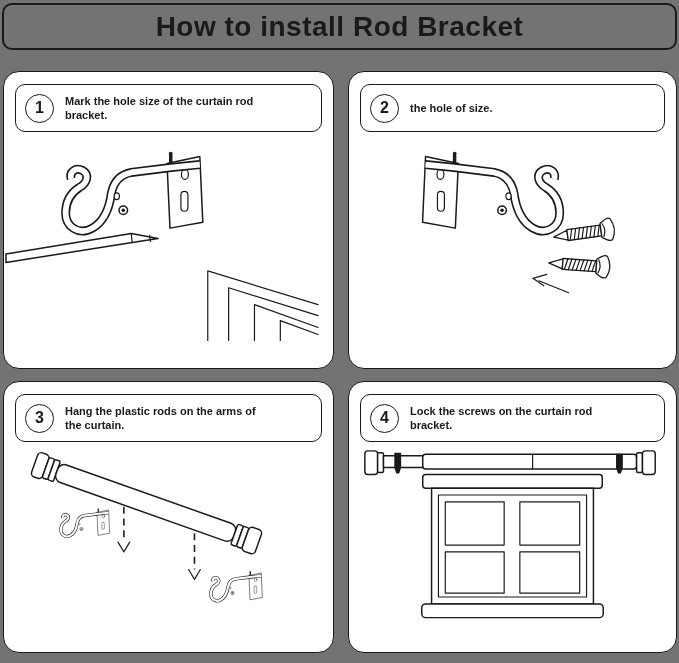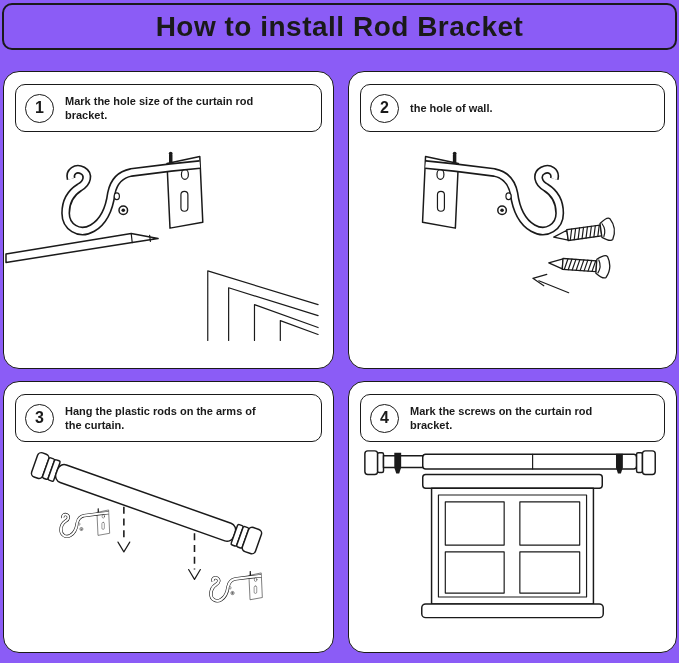--- a/index.html
+++ b/index.html
@@ -3,21 +3,21 @@
 <meta charset="utf-8">
 <style>
   html, body {
     margin: 0; padding: 0;
     width: 679px; height: 663px;
     background: #ffffff;
     font-family: "Liberation Sans", sans-serif;
     color: #1a1a1a;
     overflow: hidden;
   }
-  .sheet { position: relative; width: 679px; height: 663px; background: #8b5cf6; }
+  .sheet { position: relative; width: 679px; height: 663px; background: #737373; }
 
   .title-box {
     position: absolute; left: 2px; top: 3px;
     width: 671px; height: 43px;
     border: 2px solid #1a1a1a; border-radius: 10px;
     display: flex; align-items: center; justify-content: center;
   }
   .title-box h1 {
     margin: 0; font-size: 28px; font-weight: bold; letter-spacing: 0.5px;
   }
@@ -118,21 +118,21 @@
         <path class="lnt" d="M252,170 L316,193 M252,170 L252,206"></path>
         <path class="lnt" d="M278,186 L316,200 M278,186 L278,206"></path>
       </g>
     </svg>
   </div>
 
   <div class="panel p2">
     <div class="label-box">
       <div class="num-badge">2</div>
       <div class="step-text">
-        <span>the hole of wall.</span>
+        <span>the hole of size.</span>
       </div>
     </div>
     <svg class="illus" viewBox="0 0 329 230" preserveAspectRatio="xMidYMid meet">
       <g>
         <use href="#bracket" xlink:href="#bracket" transform="translate(256,12) scale(-1,1)"></use>
       </g>
       <g>
         <use href="#screw" xlink:href="#screw" transform="translate(206,102) rotate(-8)"></use>
       </g>
       <g>
@@ -177,21 +177,21 @@
       <g>
         <use href="#bracket" xlink:href="#bracket" transform="translate(192,128) scale(0.38)"></use>
       </g>
     </svg>
   </div>
 
   <div class="panel p4">
     <div class="label-box">
       <div class="num-badge">4</div>
       <div class="step-text">
-        <span>Mark the screws on the curtain rod</span>
+        <span>Lock the screws on the curtain rod</span>
         <span>bracket.</span>
       </div>
     </div>
     <svg class="illus" viewBox="0 0 329 210" preserveAspectRatio="xMidYMid meet">
       <g>
         <rect class="fw" x="14" y="7" width="13" height="24" rx="3"></rect>
         <rect class="fw" x="27" y="9" width="6" height="20" rx="1.5"></rect>
         <rect class="fw" x="33" y="12" width="40" height="12"></rect>
         <rect class="fw" x="73" y="10.5" width="218" height="15" rx="3"></rect>
         <path class="lnt" d="M185,10.5 L185,25.5"></path>

